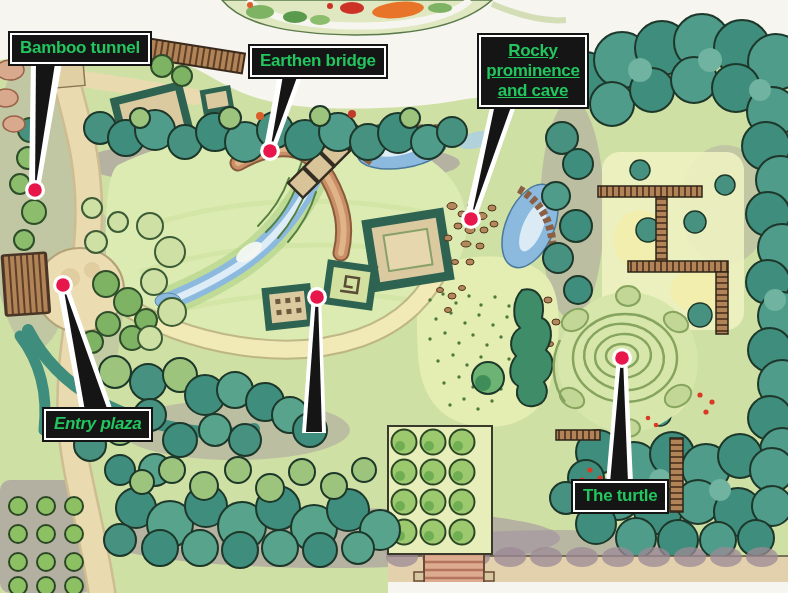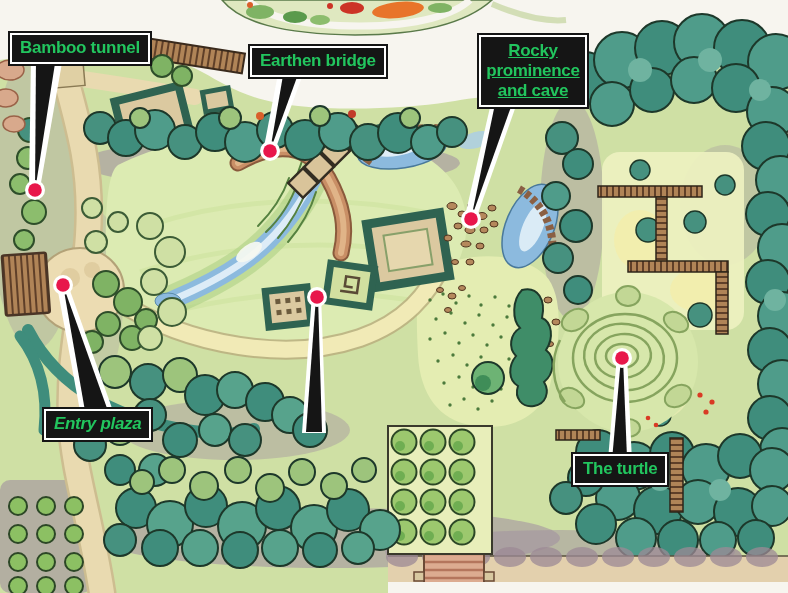--- a/index.html
+++ b/index.html
@@ -20,21 +20,21 @@
   }
   .callout-label.multi{
     white-space:normal;text-align:center;
     width:100px;padding:4px 2px;text-decoration:underline;
   }
   #lbl-bamboo{left:10px;top:33px;}
   #lbl-earthen{left:250px;top:33px;margin-top:13px;}
   #lbl-rocky{left:479px;top:35px;}
   #lbl-entry{left:44px;top:409px;font-style:italic;}
   #lbl-city{left:252px;top:430px;}
-  #lbl-turtle{left:573px;top:454px;}
+  #lbl-turtle{left:573px;top:481px;}
 </style>
 </head>
 <body>
 
 <div class="stage">
 
 <svg width="788" height="593" viewBox="0 0 788 593">
   <defs>
     <pattern id="stripesV" width="6" height="6" patternUnits="userSpaceOnUse">
       <rect width="6" height="6" fill="#b08457"></rect>

